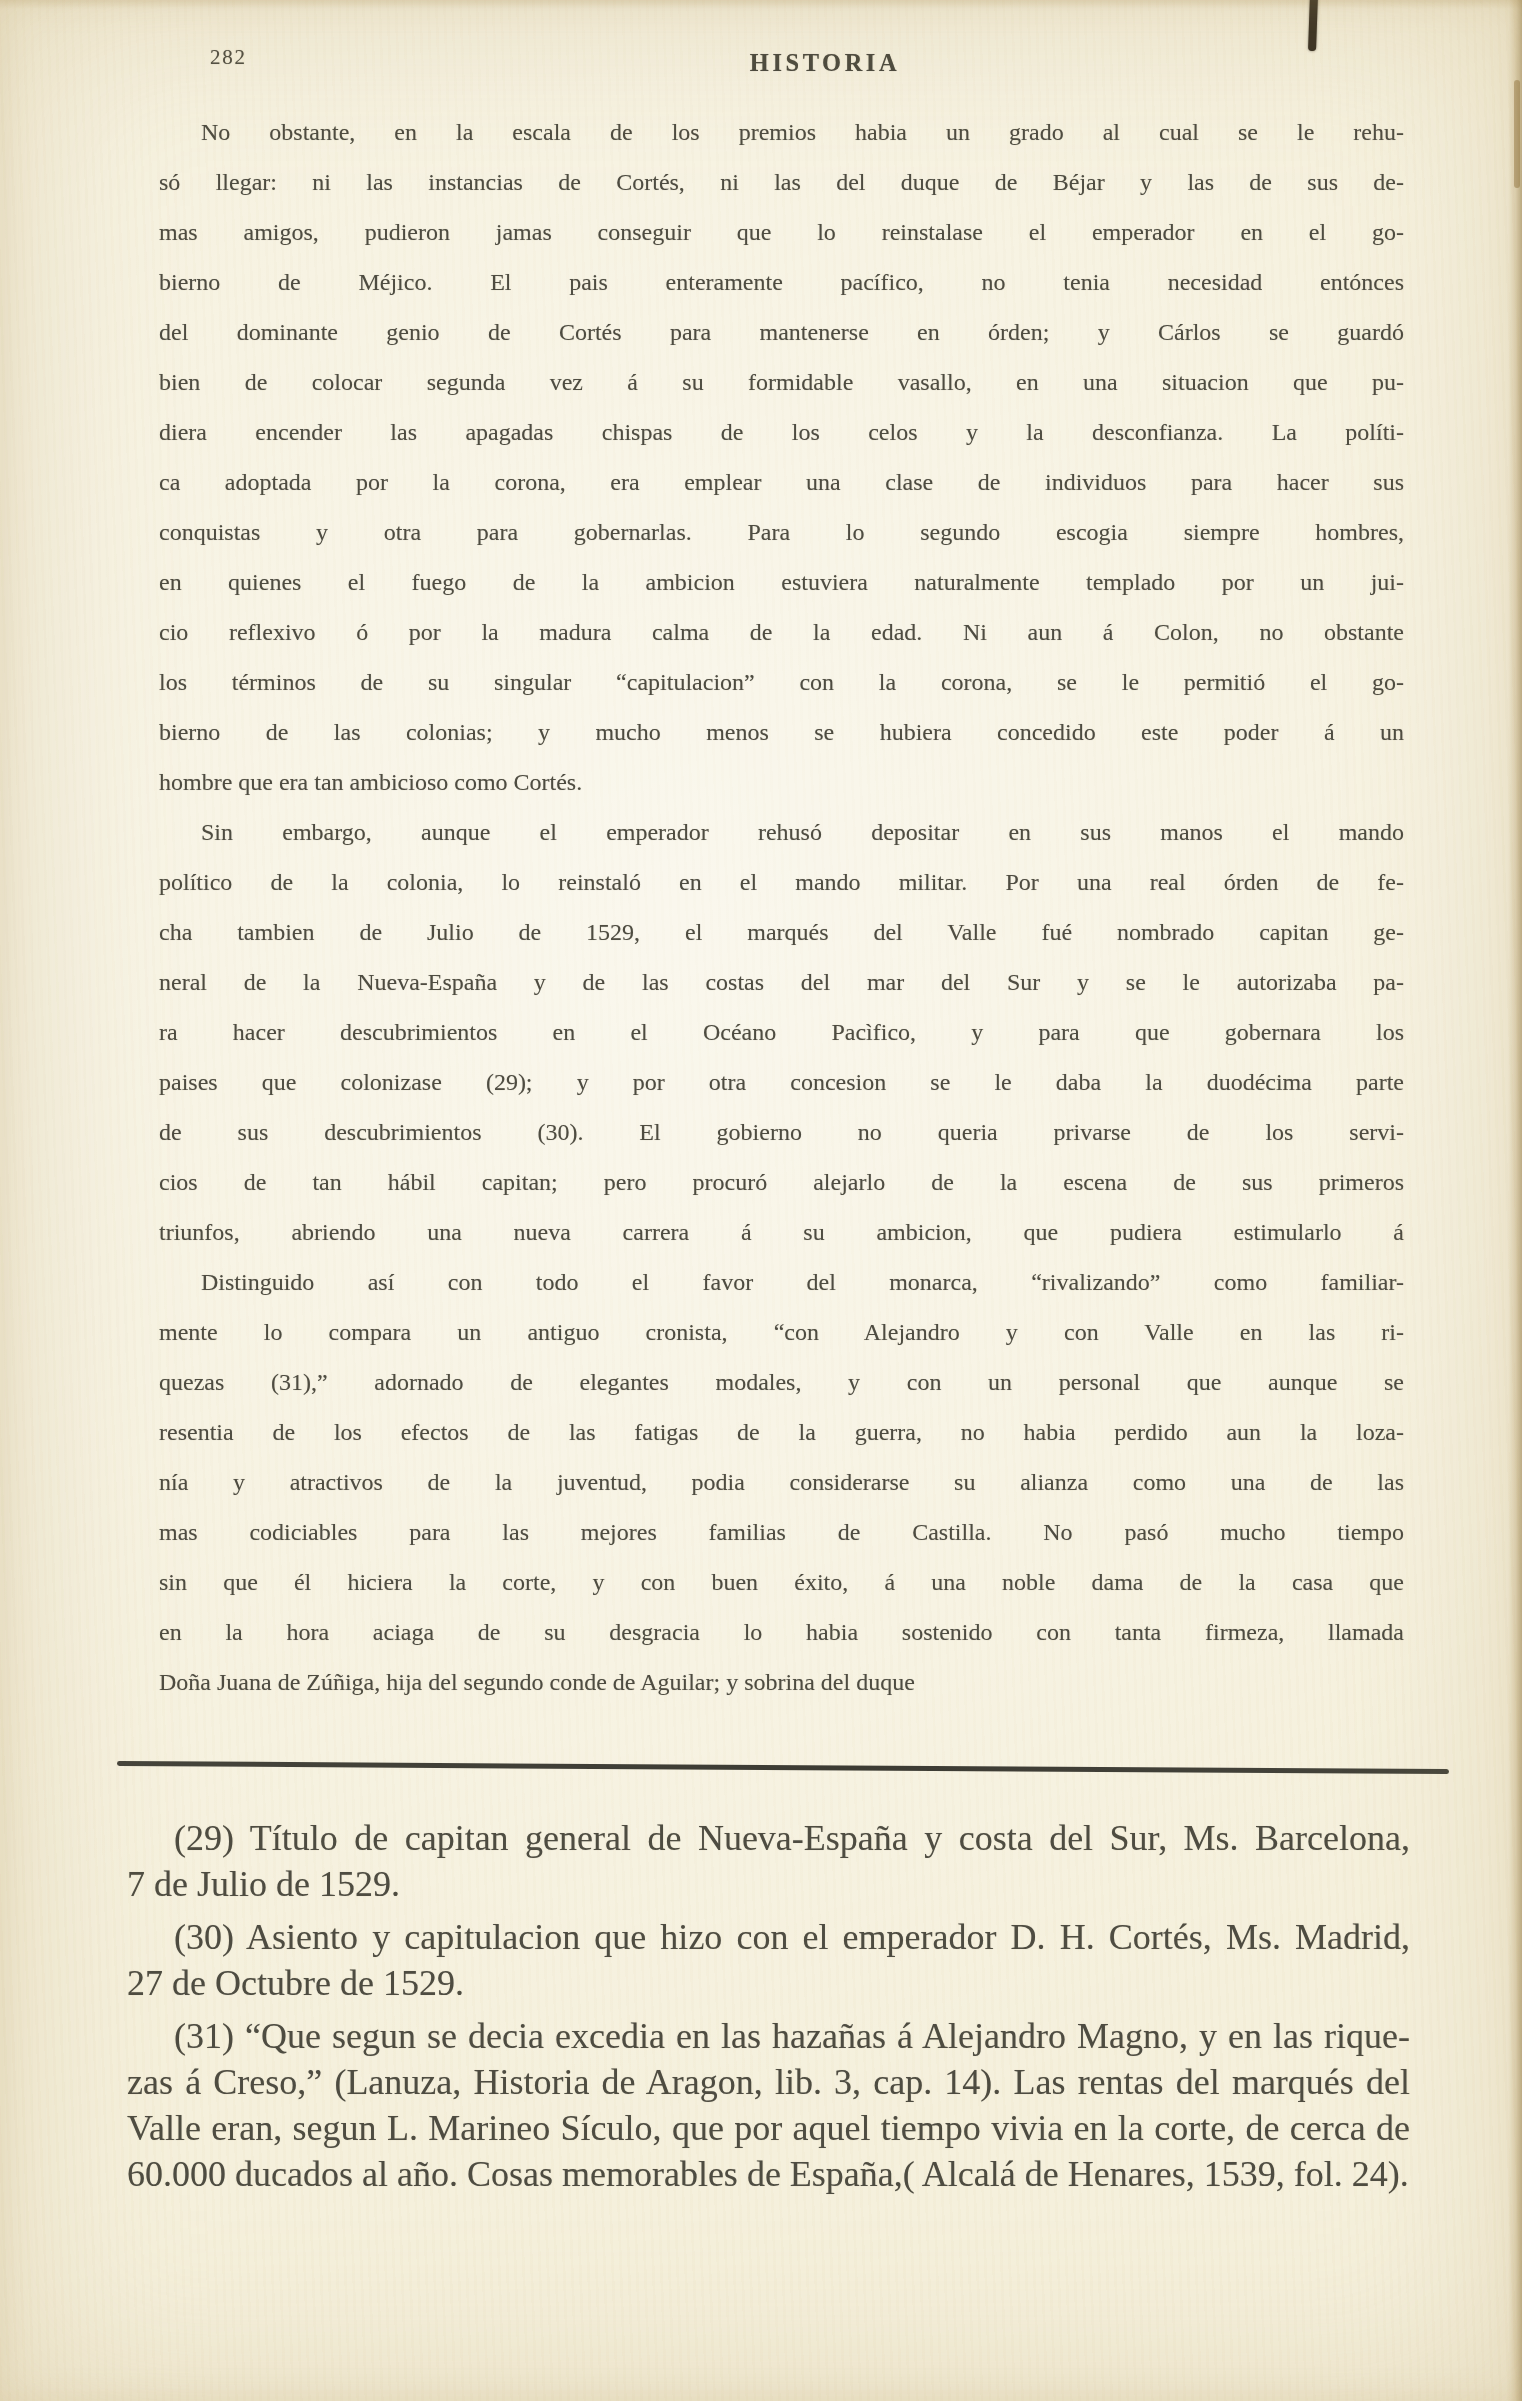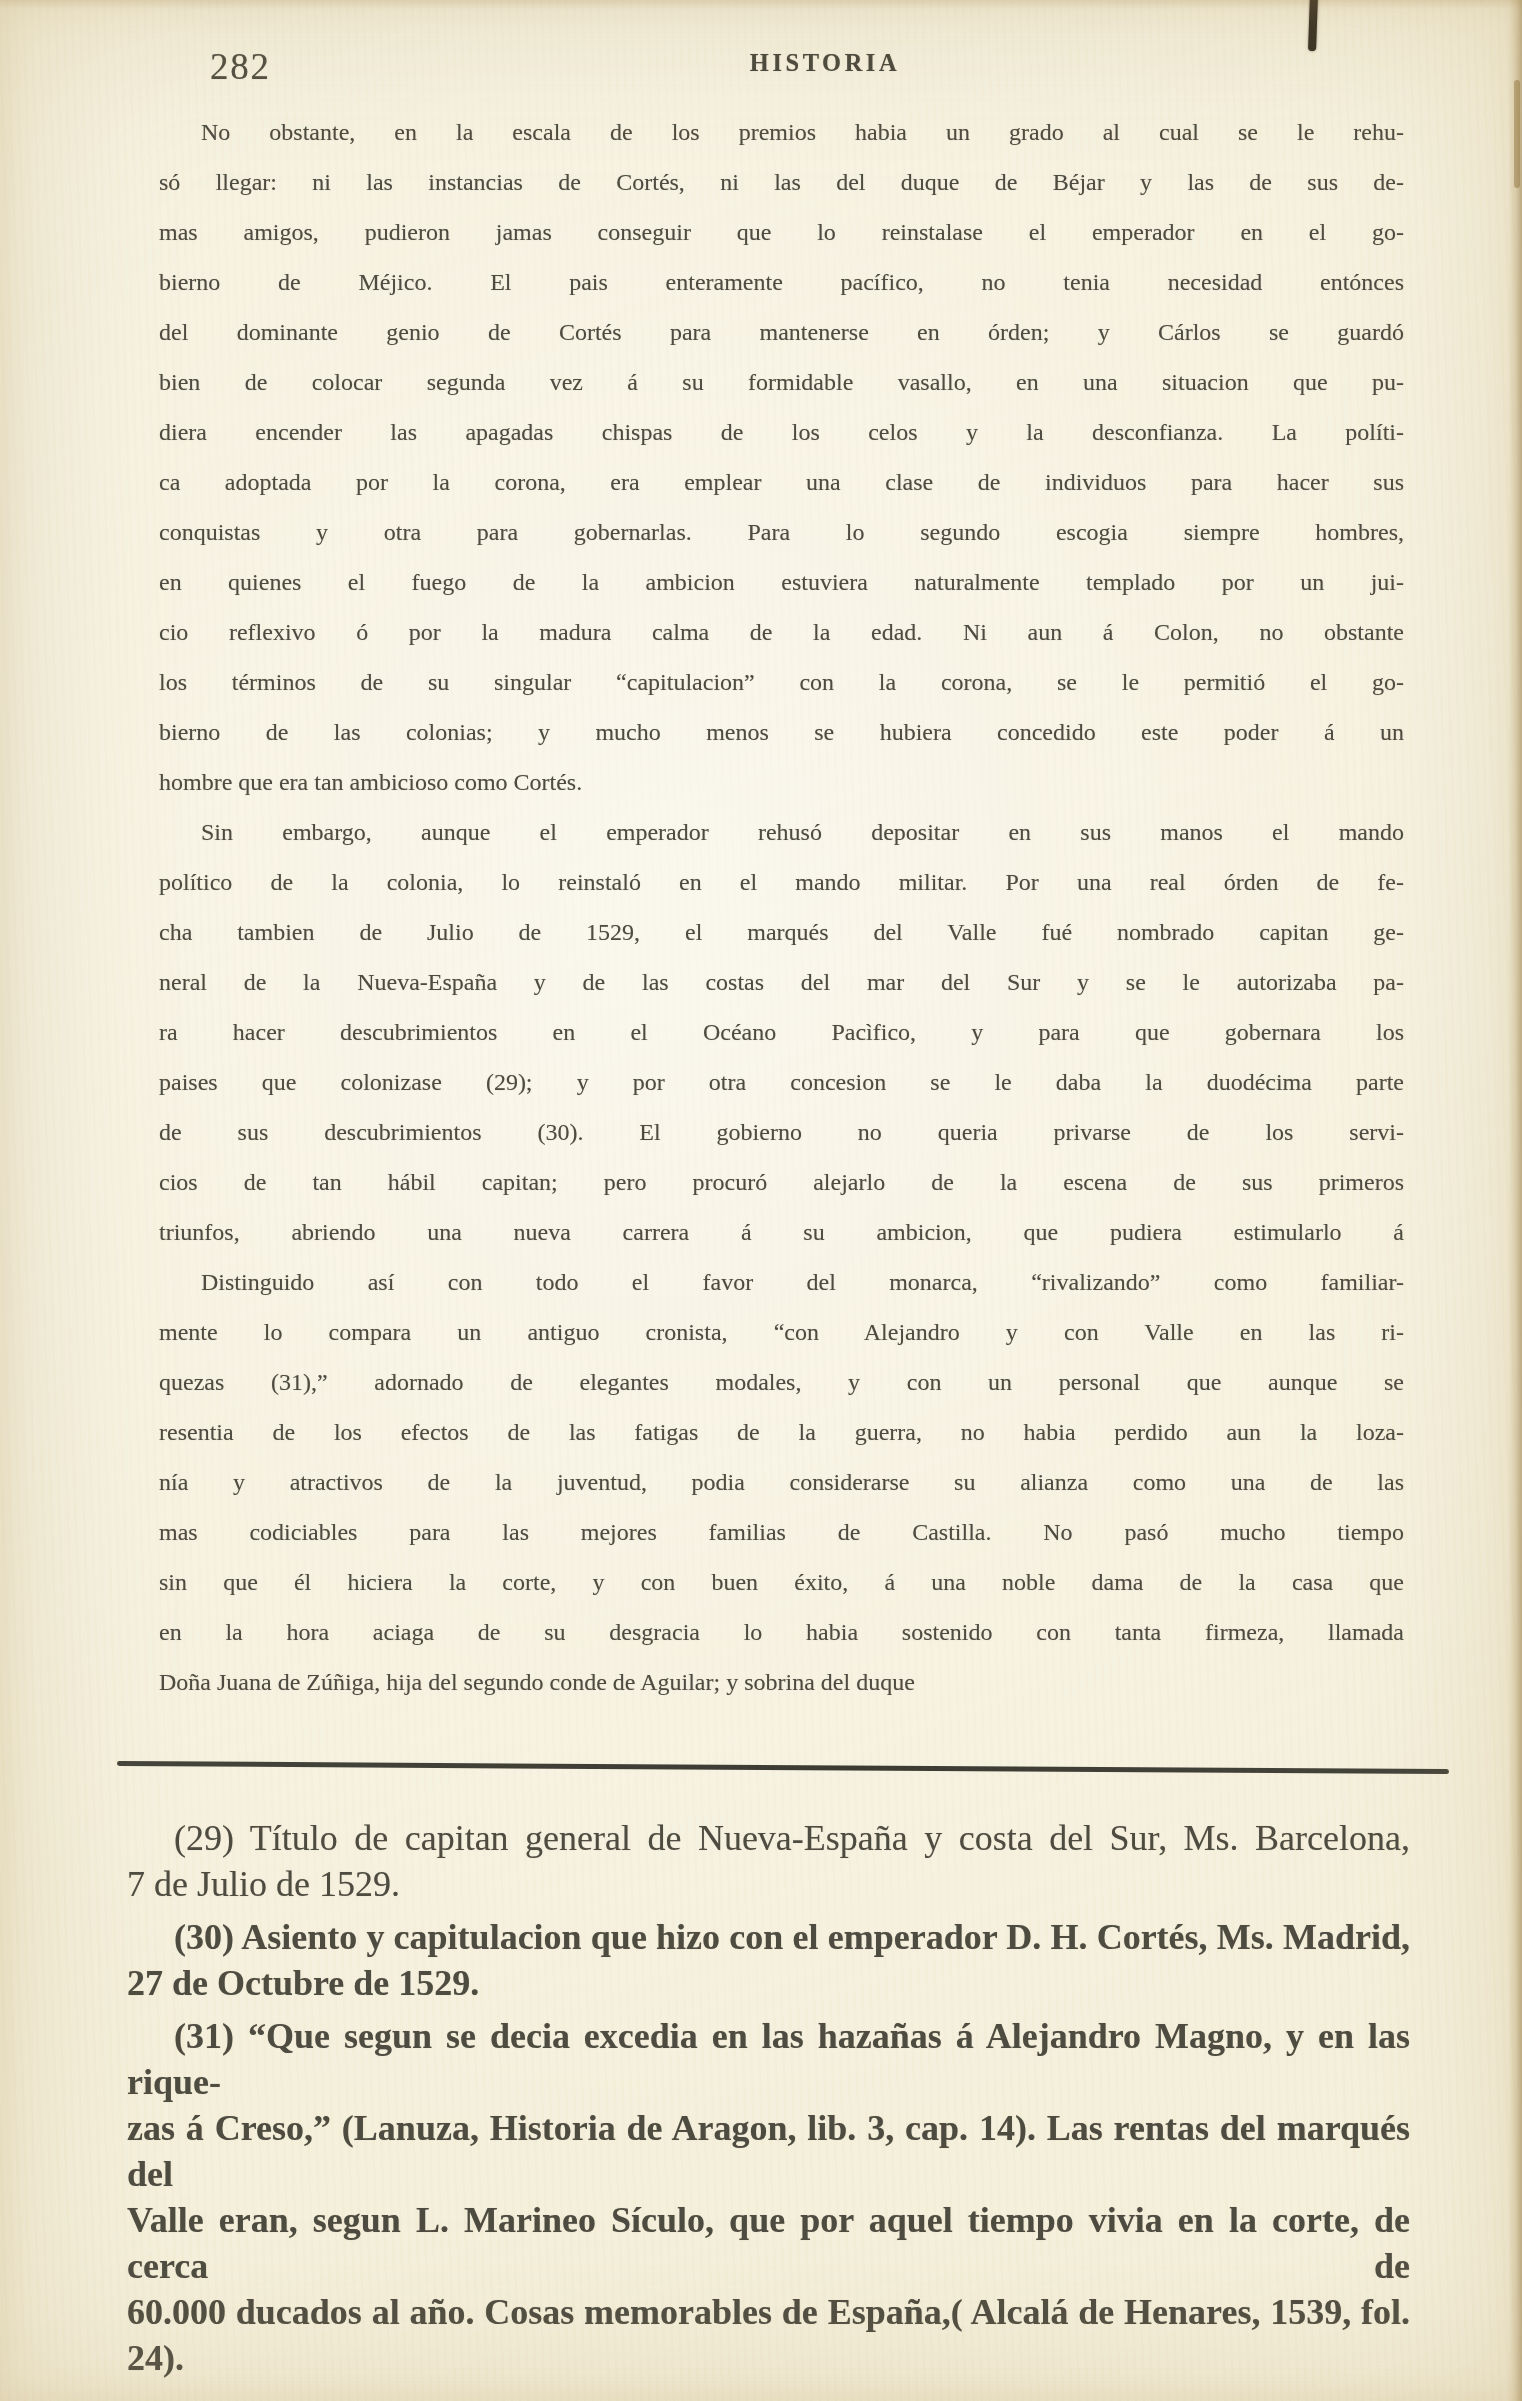--- a/index.html
+++ b/index.html
@@ -33,21 +33,21 @@
     background:#332c20; border-radius:3.6px; transform:rotate(2deg);
     box-shadow:0 0 2.7px rgba(51,44,32,0.6);
   }
   .edge-streak {
     position:absolute; right:1.8px; top:80px; width:6.3px; height:108px;
     background:rgba(126,96,40,0.45); border-radius:3.6px;
   }
 
   .pagenum {
     position:absolute; top:45px; left:210px;
-    font-size:37px; letter-spacing:1.8px;
+    font-size:21px; letter-spacing:1.8px;
     text-shadow:0 0 0.9px rgba(70,68,58,0.4);
   }
   .running-title {
     position:absolute; top:49px; left:0; width:100%; text-align:center;
     transform:translateX(64px);
     font-size:24.4px; font-weight:700; letter-spacing:3.6px;
     color:#47463c; text-shadow:0 0 0.9px rgba(70,68,58,0.45);
   }
 
   #body-text {
@@ -57,21 +57,21 @@
   }
   #footnotes {
     position:absolute; top:1815px; left:127px; width:1283px;
     font-size:36px; line-height:46px;
     text-shadow:0 0 0.9px rgba(78,76,65,0.30);
   }
   .line { text-align:justify; text-align-last:justify; }
   .line.end { text-align-last:auto; }
   .para .line.first { text-indent:42px; }
   .note .line.first { text-indent:47px; }
-  .note + .note { margin-top:7.2px;font-weight:bold; }
+  .note + .note { margin-top:7.2px; }
 
   .footnote-rule {
     position:absolute; top:1761px; left:117px; width:1332px; height:4.5px;
     background:linear-gradient(90deg, var(--rule,#45443b) 0%, #3c3b33 55%, var(--rule,#45443b) 100%);
     border-radius:2.7px; transform:rotate(0.35deg); transform-origin:left center;
   }
 </style>
 </head>
 <body>
 

